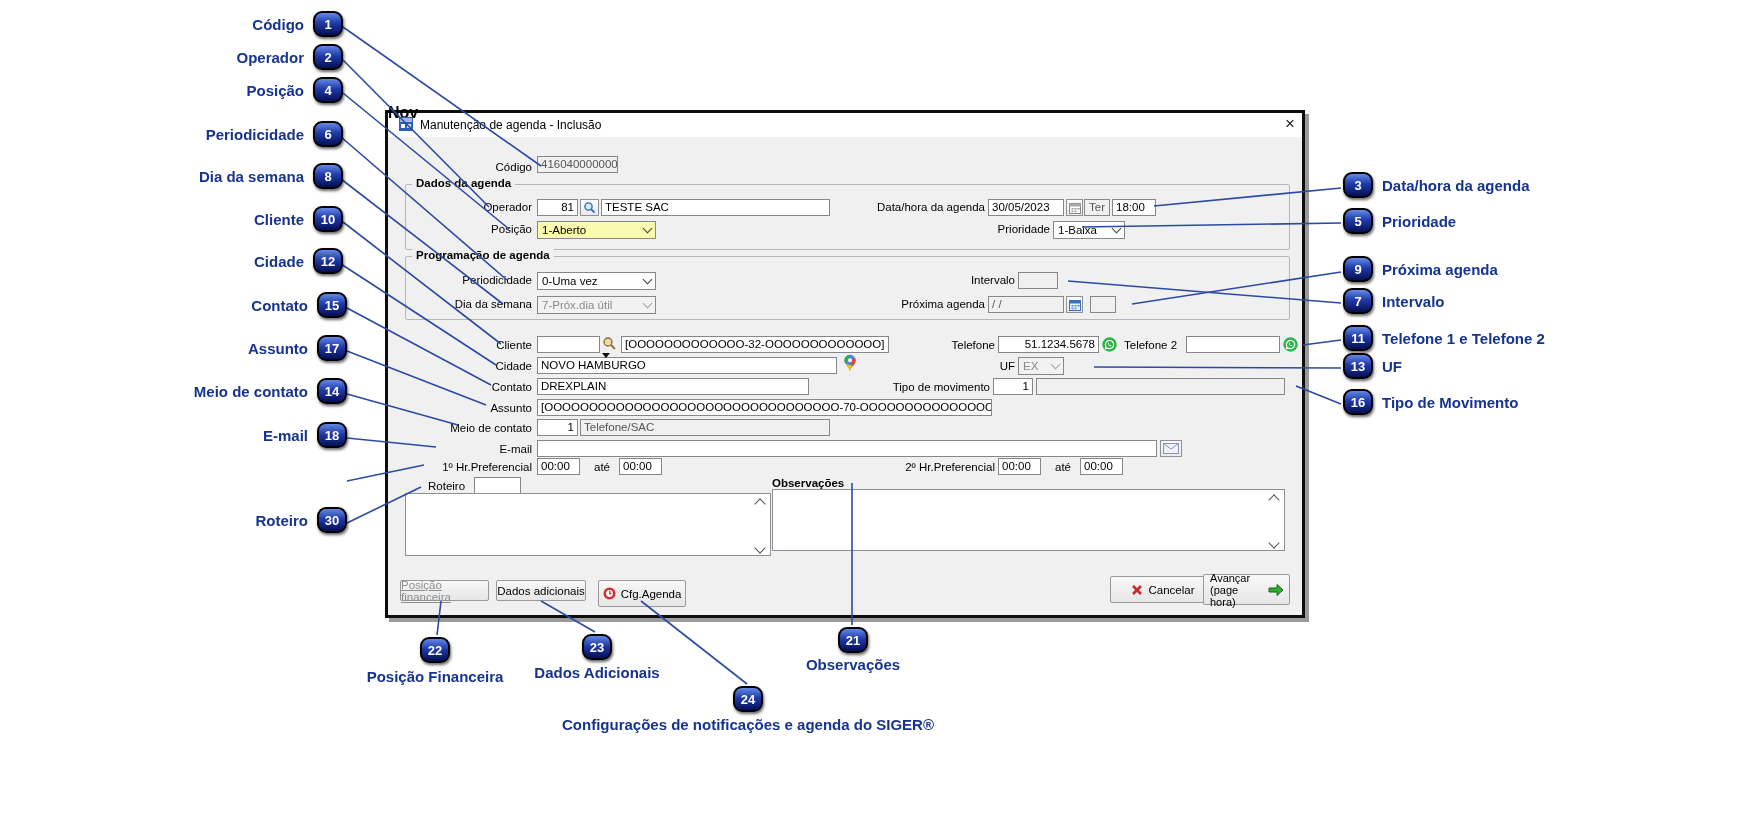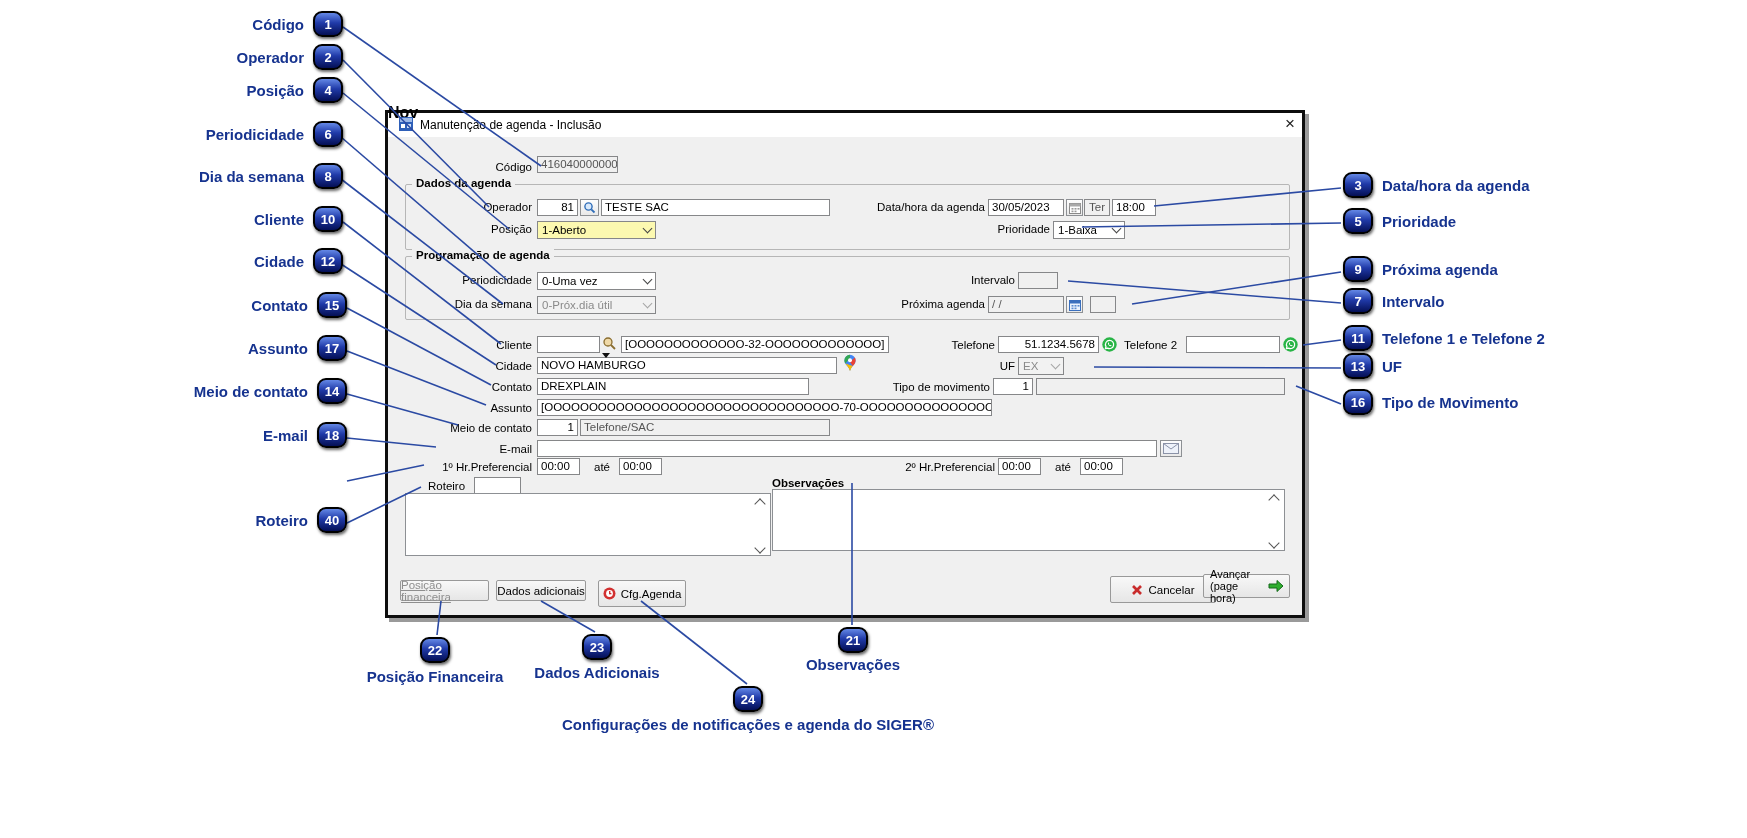--- a/index.html
+++ b/index.html
@@ -119,21 +119,21 @@
   <div class="dlbl" style="left:412px;top:274px;width:120px">Periodicidade</div>
   <div class="combo" style="left:537px;top:272px;width:119px">
     <span>0-Uma vez</span>
     <span class="car"></span>
   </div>
   <div class="dlbl" style="left:895px;top:274px;width:120px">Intervalo</div>
   <div class="fld dis" style="left:1018px;top:272px;width:40px"></div>
 
   <div class="dlbl" style="left:412px;top:298px;width:120px">Dia da semana</div>
   <div class="combo cdis" style="left:537px;top:296px;width:119px">
-    <span>0-Próx.dia útil</span>
+    <span>7-Próx.dia útil</span>
     <span class="car"></span>
   </div>
   <div class="dlbl" style="left:845px;top:298px;width:140px">Próxima agenda</div>
   <div class="fld dis" style="left:988px;top:296px;width:76px">/ /</div>
   <div class="ibtn" style="left:1066px;top:296px;width:17px;height:17px">
     <svg width="12" height="12">
       <rect x="0.5" y="1.5" width="11" height="10" fill="#eaf2fd" stroke="#3a6fbd"></rect>
       <rect x="0.5" y="1.5" width="11" height="3" fill="#3a6fbd"></rect>
       <rect x="2.5" y="6" width="2" height="1.6" fill="#5b8bd0"></rect>
         <rect x="5.5" y="6" width="2" height="1.6" fill="#5b8bd0"></rect>
@@ -236,21 +236,21 @@
     </svg>
     <span>Cfg.Agenda</span>
   </div>
   <div class="btn" style="left:1110px;top:576px;width:106px;height:27px">
     <svg width="12" height="12">
       <line x1="2" y1="2" x2="10" y2="10" stroke="#c92c2c" stroke-width="2.6"></line>
       <line x1="10" y1="2" x2="2" y2="10" stroke="#c92c2c" stroke-width="2.6"></line>
     </svg>
     <span>Cancelar</span>
   </div>
-  <div class="btn" style="left:1203px;top:574px;width:87px;height:24px;justify-content:space-between;padding:0 6px">
+  <div class="btn" style="left:1203px;top:574px;width:87px;height:31px;justify-content:space-between;padding:0 6px">
     <span style="text-align:left;line-height:12px;font-size:11px">
       <span>Avançar</span><br>
       <span>(page hora)</span>
     </span>
     <svg width="16" height="14">
       <path d="M1 5 h8 V1.5 L15 7 9 12.5 V9 H1 z" fill="#2fae2f" stroke="#14691a" stroke-width="1"></path>
     </svg>
   </div>
 
   <svg class="lines" width="1747" height="838">
@@ -321,21 +321,21 @@
   <div class="cl-row" style="right:1400px;top:378px">
       <span class="cl-label">Meio de contato</span>
       <span class="badge" style="position:static">14</span>
     </div>
   <div class="cl-row" style="right:1400px;top:422px">
       <span class="cl-label">E-mail</span>
       <span class="badge" style="position:static">18</span>
     </div>
   <div class="cl-row" style="right:1400px;top:507px">
       <span class="cl-label">Roteiro</span>
-      <span class="badge" style="position:static">40</span>
+      <span class="badge" style="position:static">30</span>
     </div>
 
   <div class="cl-row" style="left:1343px;top:172px">
       <span class="badge" style="position:static">3</span>
       <span class="cl-label">Data/hora da agenda</span>
     </div>
   <div class="cl-row" style="left:1343px;top:208px">
       <span class="badge" style="position:static">5</span>
       <span class="cl-label">Prioridade</span>
     </div>

